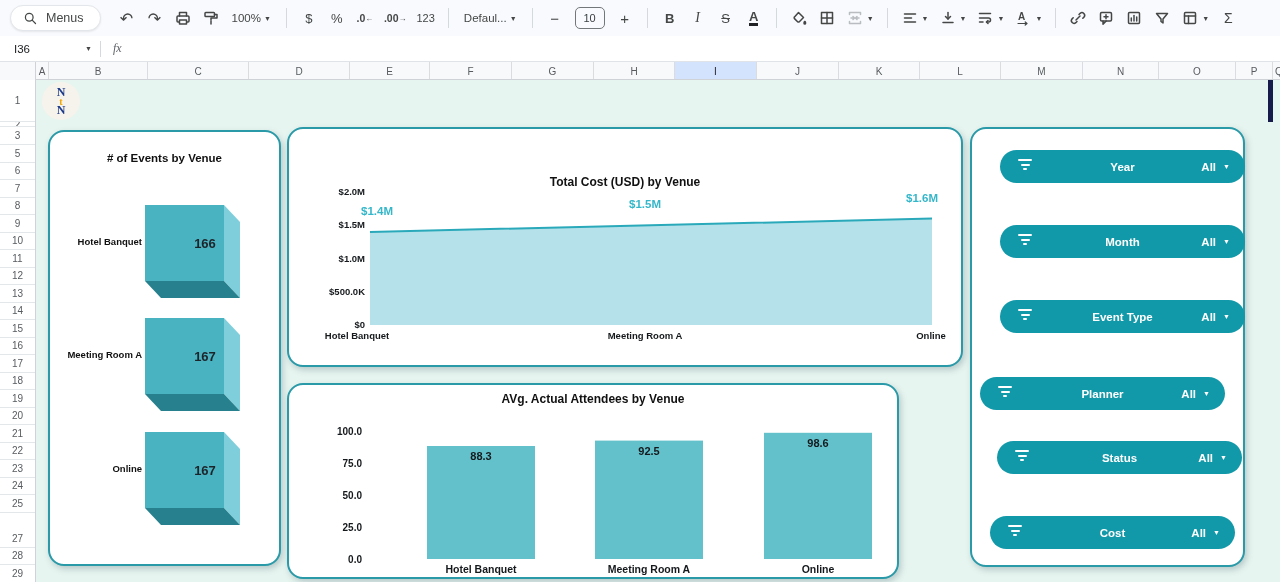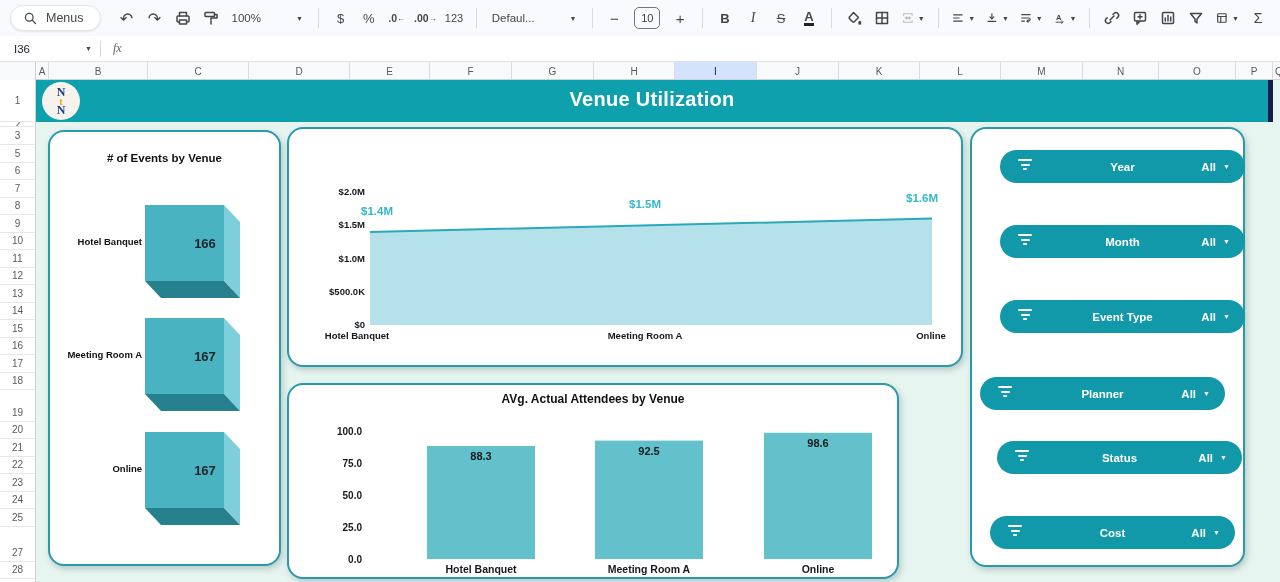--- a/index.html
+++ b/index.html
@@ -10,21 +10,21 @@
   
   .toolbar { height:36px; background:#f8fafd; display:flex; align-items:center; padding:0 10px; gap:4px; }
   .menus-pill { display:flex; align-items:center; gap:8px; background:#fff; border:1px solid #e3e6ea;
     box-shadow:0 1px 2px rgba(0,0,0,.08); border-radius:18px; height:26px; padding:0 16px 0 12px;
     color:#444746; font-size:12.5px; margin-right:10px; }
   .tbtn { display:flex; align-items:center; justify-content:center; min-width:24px; height:26px;
     border-radius:4px; color:#444746; font-size:13px; cursor:default; padding:0 3px; }
   .tbtn svg { display:block; }
   .tb-divider { width:1px; height:20px; background:#d5d8dc; margin:0 6px; }
   .caret { font-size:7px; color:#444746; margin-left:3px; }
-  .zoom-btn, .font-btn { font-size:11.5px; color:#444746; display:flex; align-items:center; padding:0 5px;gap:32px; }
+  .zoom-btn, .font-btn { font-size:11.5px; color:#444746; display:flex; align-items:center; padding:0 5px; }
   .font-size-box { width:30px; height:22px; border:1px solid #74777a; border-radius:5px; font-size:11px;
     color:#3c4043; display:flex; align-items:center; justify-content:center; margin:0 4px; }
   .glyph-b { font-weight:bold; font-size:13px; }
   .glyph-i { font-style:italic; font-family:"Liberation Serif",serif; font-size:14px; }
   .glyph-s { text-decoration:line-through; font-size:13px; }
   .glyph-a { font-size:13px; font-weight:bold; line-height:11px; display:inline-block; border-bottom:3px solid #202124; padding-bottom:1px; }
   .glyph-sigma { font-size:14px; }
   .dec-lbl { font-size:10.5px; font-weight:bold; color:#444746; }
   .dec-arrow { font-size:8px; }
   .disabled, .disabled svg { color:#b9bdc1 !important; stroke:#b9bdc1 !important; }
@@ -282,38 +282,35 @@
         <div class="row-h" style="height: 17.5px;">9</div>
         <div class="row-h" style="height: 17.5px;">10</div>
         <div class="row-h" style="height: 17.5px;">11</div>
         <div class="row-h" style="height: 17.5px;">12</div>
         <div class="row-h" style="height: 17.5px;">13</div>
         <div class="row-h" style="height: 17.5px;">14</div>
         <div class="row-h" style="height: 17.5px;">15</div>
         <div class="row-h" style="height: 17.5px;">16</div>
         <div class="row-h" style="height: 17.5px;">17</div>
         <div class="row-h" style="height: 17.5px;">18</div>
-        <div class="row-h" style="height: 17.5px; margin-top: 14px;">19</div>
+        <div class="row-h" style="height: 17.5px;">19</div>
         <div class="row-h" style="height: 17.5px;">20</div>
         <div class="row-h" style="height: 17.5px;">21</div>
         <div class="row-h" style="height: 17.5px;">22</div>
         <div class="row-h" style="height: 17.5px;">23</div>
         <div class="row-h" style="height: 17.5px;">24</div>
         <div class="row-h" style="height: 17.5px;">25</div>
         <div class="row-h" style="height: 17.5px; margin-left: 44px;">26</div>
         <div class="row-h" style="height: 17.5px;">27</div>
         <div class="row-h" style="height: 17.5px;">28</div>
         <div class="row-h" style="height: 17.5px;">29</div>
       </div>
 
     <div class="canvas">
 
-      <div class="banner">
-        <div class="banner-title">Venue Utilization</div>
-      </div>
       <div class="banner-edge"></div>
       <div class="logo">
         <span class="n">N</span>
         <span class="t">t</span>
         <span class="n">N</span>
       </div>
 
       <div class="panel" id="eventsPanel" style="left:12px; top:50px; width:233px; height:436px;">
         <div class="panel-title" style="top:20px; font-size:11.5px;"># of Events by Venue</div>
       <div class="cube-label" style="left: 4px; top: 104px;">Hotel Banquet</div>
@@ -333,20 +330,21 @@
           <div class="cube-label" style="left: 4px; top: 331px;">Online</div>
           <svg width="100" height="96" viewBox="0 0 100 96" class="cube-svg" style="position: absolute; left: 95px; top: 300px;">
             <polygon points="79,0 95,17 95,93 79,76" fill="#7ecfdb"></polygon>
             <polygon points="0,76 79,76 95,93 16,93" fill="#27808e"></polygon>
             <polygon points="0,0 79,0 79,76 0,76" fill="#49b3c1"></polygon>
             <text x="60" y="43" text-anchor="middle" font-size="13" font-weight="600" fill="#1d2429">167</text>
           </svg>
         </div>
 
       <div class="panel" id="costPanel" style="left:251px; top:47px; width:676px; height:240px;">
+        <div class="panel-title" style="top:46px; font-size:12px;">Total Cost (USD) by Venue</div>
       <svg width="676" height="158" viewBox="0 0 676 158" style="position: absolute; left: 0px; top: 60px;">
             <text x="76" y="6" text-anchor="end" font-size="9.5" font-weight="bold" fill="#15191c">$2.0M</text>
             <text x="76" y="39.25" text-anchor="end" font-size="9.5" font-weight="bold" fill="#15191c">$1.5M</text>
             <text x="76" y="72.5" text-anchor="end" font-size="9.5" font-weight="bold" fill="#15191c">$1.0M</text>
             <text x="76" y="105.75" text-anchor="end" font-size="9.5" font-weight="bold" fill="#15191c">$500.0K</text>
             <text x="76" y="139" text-anchor="end" font-size="9.5" font-weight="bold" fill="#15191c">$0</text>
             <polygon points="81,42.9 362,36.3 643,29.6 643,136 81,136" fill="#b5e2ea"></polygon>
             <polyline points="81,42.9 362,36.3 643,29.6" fill="none" stroke="#2aa9ba" stroke-width="2"></polyline>
             <text x="88" y="25.9" text-anchor="middle" font-size="11.5" font-weight="bold" fill="#35b7ca">$1.4M</text>
             <text x="356" y="19.3" text-anchor="middle" font-size="11.5" font-weight="bold" fill="#35b7ca">$1.5M</text>

